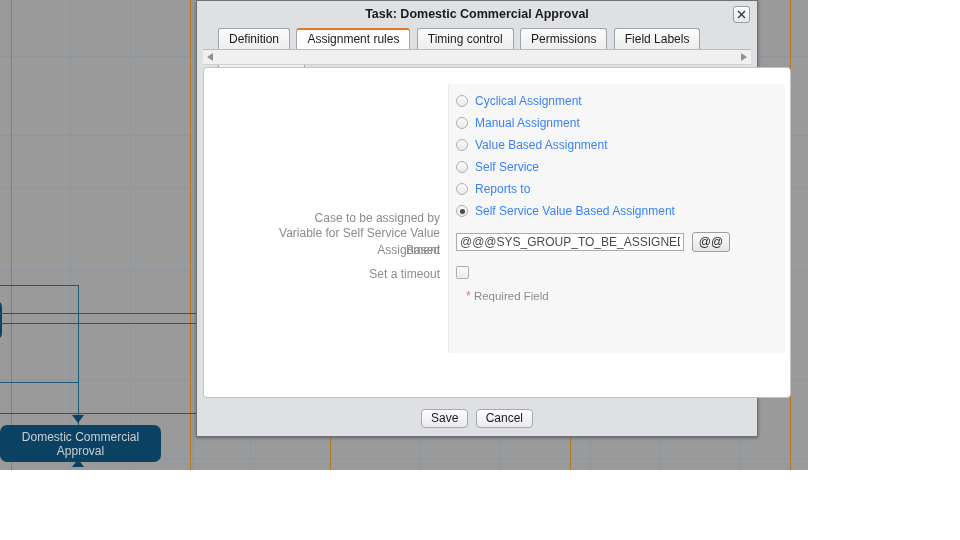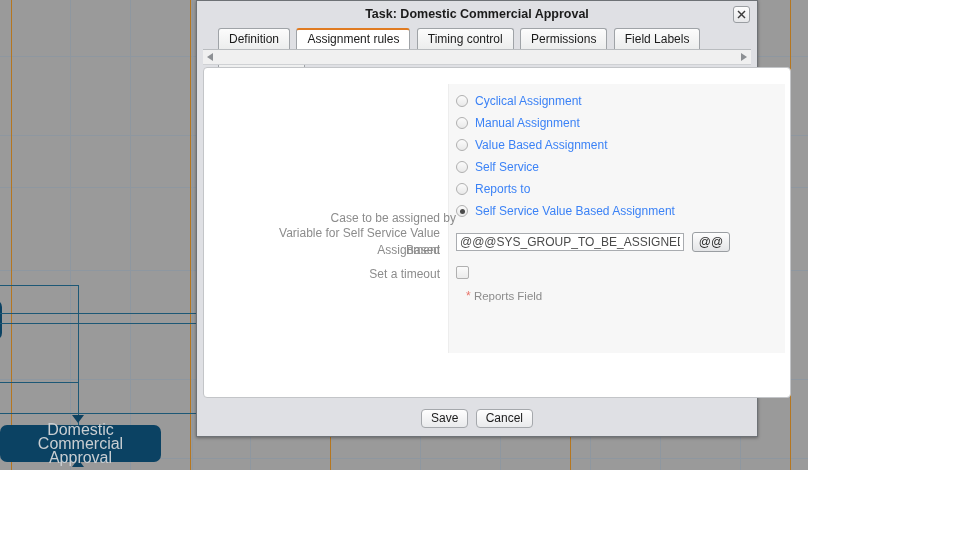--- a/index.html
+++ b/index.html
@@ -71,21 +71,21 @@
     border-left: 6px solid transparent;
     border-right: 6px solid transparent;
     border-bottom: 8px solid #0d4160;
   }
 
   .node {
     position: absolute;
     background: #0b4263;
     color: #c9ced2;
     border-radius: 7px;
-    font-size: 16px;
+    font-size: 12px;
     line-height: 14px;
     text-align: center;
     display: flex;
     align-items: center;
     justify-content: center;
     padding: 4px 8px;
     box-sizing: border-box;
   }
   .node-partial {
     position: absolute;
@@ -411,21 +411,21 @@
 
   <div class="scrollstrip">
     <div class="scroll-arrow scroll-left"></div>
     <div class="scroll-arrow scroll-right"></div>
   </div>
 
   <div class="content">
 
     <div class="form-panel" style="top:16px; height:269px;"></div>
 
-    <div class="label-left" style="left:62px; top:142px; width:190px;">Case to be assigned by</div>
+    <div class="label-left" style="left:46px; top:142px; width:190px;">Case to be assigned by</div>
 
     <div class="radio-list" style="left:252px; top:22px;">
       <div class="radio-item">
         <span class="radio"></span>
         <span class="radio-label">Cyclical Assignment</span>
       </div>
       <div class="radio-item">
         <span class="radio"></span>
         <span class="radio-label">Manual Assignment</span>
       </div>
@@ -453,21 +453,21 @@
     <input class="text-input" style="left: 252px; top: 165px;" type="text" value="@@@SYS_GROUP_TO_BE_ASSIGNED">
 
     <button class="at-btn" style="left:488px; top:164px;">@@</button>
 
     <div class="label-left" style="left:46px; top:198px; width:190px;">Set a timeout</div>
 
     <div class="checkbox" style="left:252px; top:198px;"></div>
 
     <div class="required-note" style="left:262px; top:221px;">
       <span class="star">*</span>
-      <span>Reports Field</span>
+      <span>Required Field</span>
     </div>
 
   </div>
 
   <div class="footer">
     <button class="btn">Save</button>
     <button class="btn">Cancel</button>
   </div>
 
 </div>

